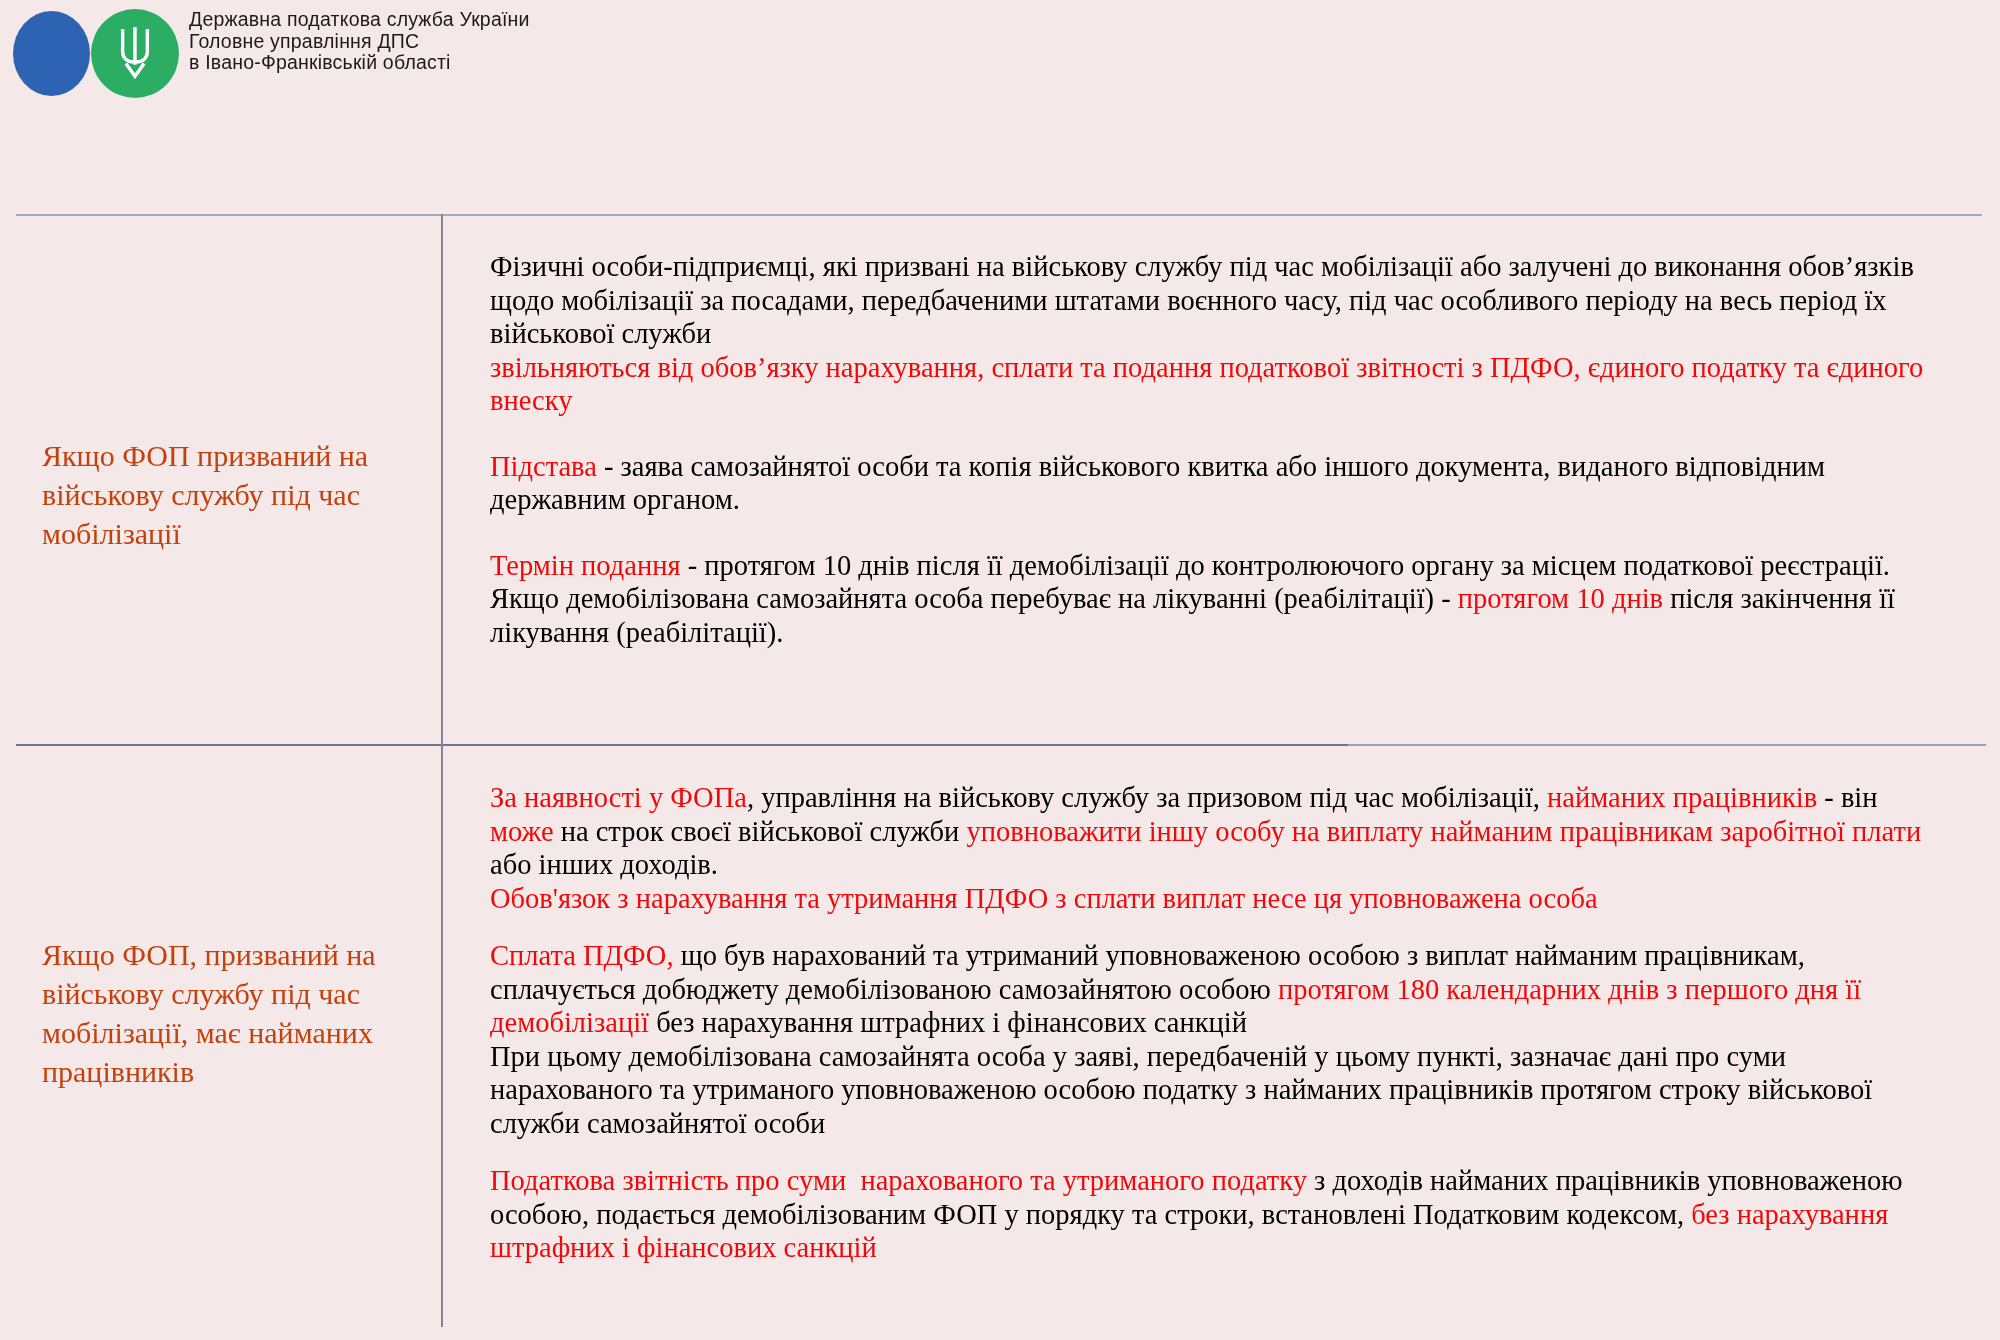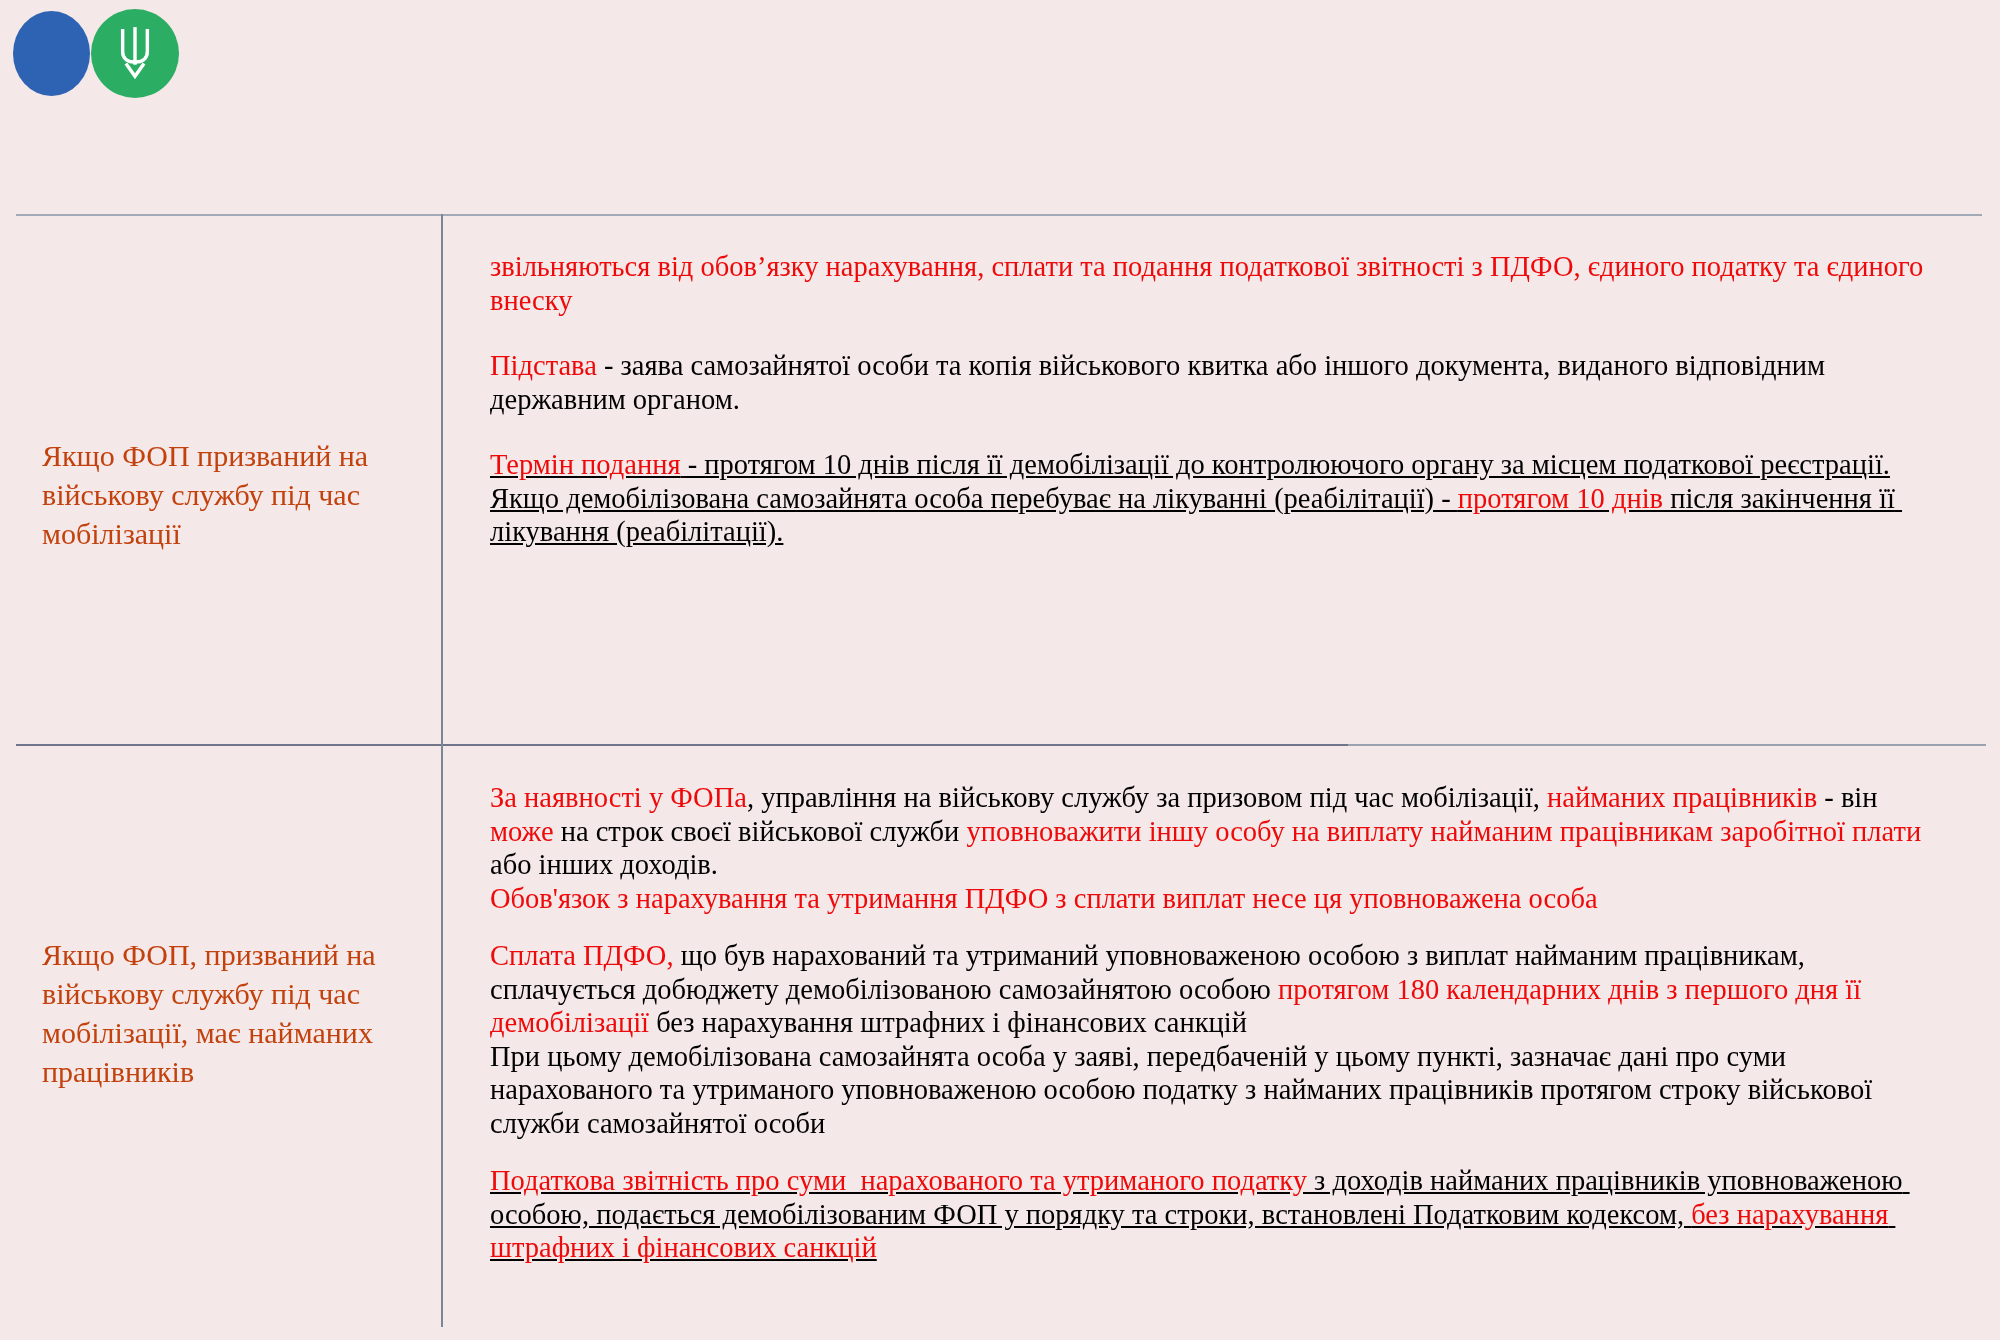--- a/index.html
+++ b/index.html
@@ -48,50 +48,56 @@
   .row-label.r1{ top:436px; }
   .row-label.r2{ top:935px; }
   .cell-body{
     position:absolute; left:490px; width:1455px;
     font-size:28.5px; line-height:33.5px;
   }
   .cell-body.r1{ top:250px; }
   .cell-body.r2{ top:781px; }
   .cell-body p{ white-space:pre-wrap; margin:0 0 32px 0; }
   .cell-body.r2 p{ margin-bottom:24px; }
-  .cell-body p:last-child{ margin-bottom:0;text-decoration:underline; }
+  .cell-body p:last-child{ margin-bottom:0; }
   .red{ color:#ee0a0a; }
 </style>
 </head>
 <body>
 
 <div class="canvas">
 
   <div class="logo-blue"></div>
   <div class="logo-green">
     <svg class="trident" viewBox="0 0 44 60" aria-hidden="true">
       <g fill="none" stroke="#ffffff" stroke-width="3.6" stroke-linecap="square">
         <path d="M9 6 V28 C9 36.5 15.5 39 21 39"></path>
         <path d="M35 6 V28 C35 36.5 28.5 39 23 39"></path>
         <path d="M22 4 V40"></path>
         <path d="M13.5 42 L22 54 L30.5 42"></path>
       </g>
     </svg>
   </div>
 
+  <div class="org">
+    <div>Державна податкова служба України</div>
+    <div>Головне управління ДПС</div>
+    <div>в Івано-Франківській області</div>
+  </div>
 
 
   <div class="rule rule-top"></div>
   <div class="rule rule-mid-left"></div>
   <div class="rule rule-mid-right"></div>
   <div class="rule rule-vert"></div>
 
   <div class="row-label r1">Якщо ФОП призваний на військову службу під час мобілізації</div>
   <div class="cell-body r1">
-    <p><span class="red">звільняються від обов’язку нарахування, сплати та подання податкової звітності з ПДФО, єдиного податку та єдиного внеску</span></p>
+    <p><span>Фізичні особи-підприємці, які призвані на військову службу під час мобілізації або залучені до виконання обов’язків щодо мобілізації за посадами, передбаченими штатами воєнного часу, під час особливого періоду на весь період їх військової служби
+</span><span class="red">звільняються від обов’язку нарахування, сплати та подання податкової звітності з ПДФО, єдиного податку та єдиного внеску</span></p>
     <p><span class="red">Підстава</span><span> - заява самозайнятої особи та копія військового квитка або іншого документа, виданого відповідним державним органом.</span></p>
     <p><span class="red">Термін подання</span><span> - протягом 10 днів після її демобілізації до контролюючого органу за місцем податкової реєстрації.
 Якщо демобілізована самозайнята особа перебуває на лікуванні (реабілітації) - </span><span class="red">протягом 10 днів</span><span> після закінчення її лікування (реабілітації).</span></p>
   </div>
 
   <div class="row-label r2">Якщо ФОП, призваний на військову службу під час мобілізації, має найманих працівників</div>
   <div class="cell-body r2">
     <p><span class="red">За наявності у ФОПа</span><span>, управління на військову службу за призовом під час мобілізації, </span><span class="red">найманих працівників</span><span> - він </span><span class="red">може</span><span> на строк своєї військової служби </span><span class="red">уповноважити іншу особу на виплату найманим працівникам заробітної плати</span><span> або інших доходів.
 </span><span class="red">Обов'язок з нарахування та утримання ПДФО з сплати виплат несе ця уповноважена особа</span></p>
     <p><span class="red">Сплата ПДФО,</span><span> що був нарахований та утриманий уповноваженою особою з виплат найманим працівникам, сплачується добюджету демобілізованою самозайнятою особою </span><span class="red">протягом 180 календарних днів з першого дня її демобілізації</span><span> без нарахування штрафних і фінансових санкцій

